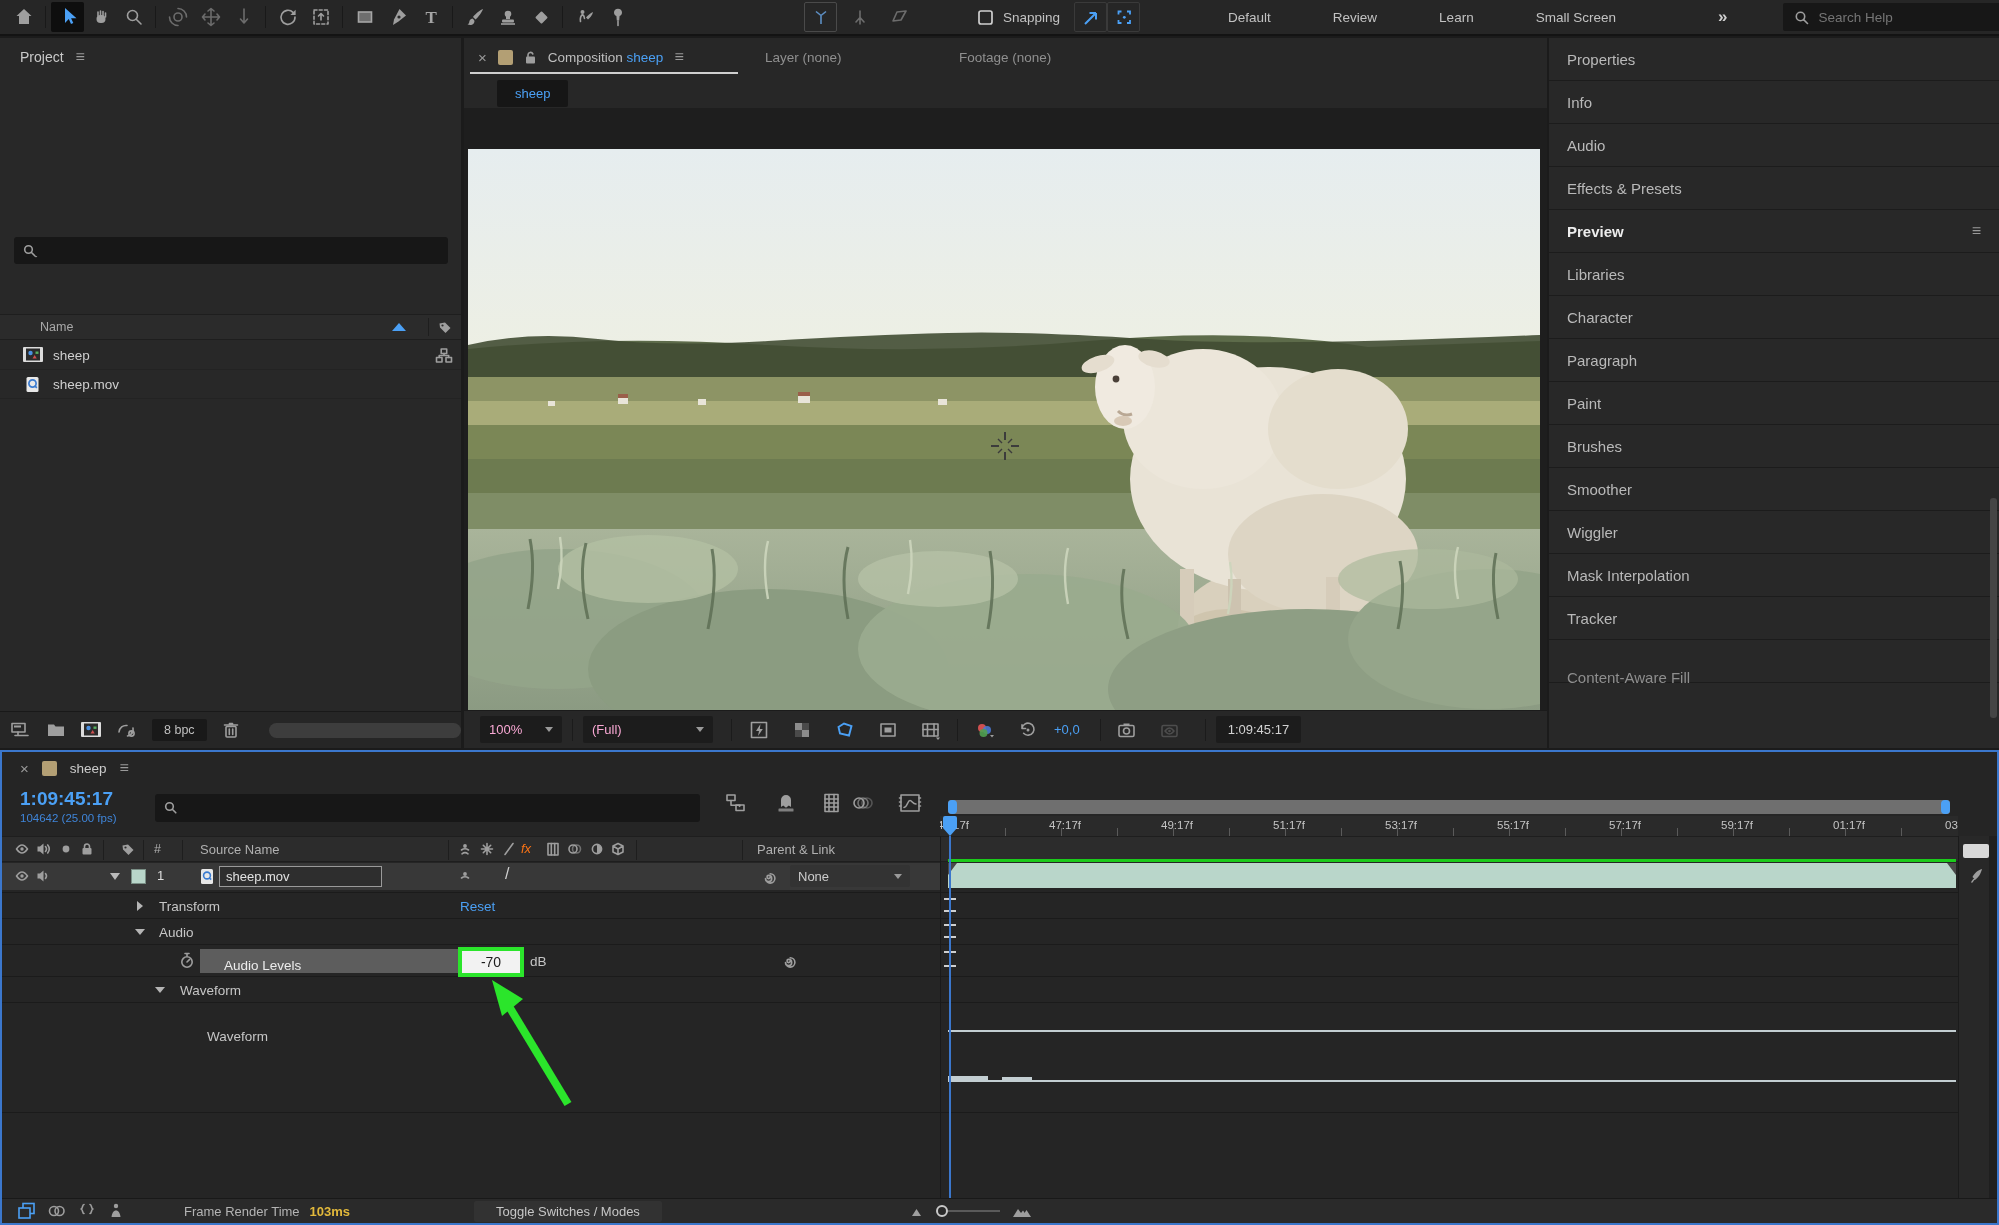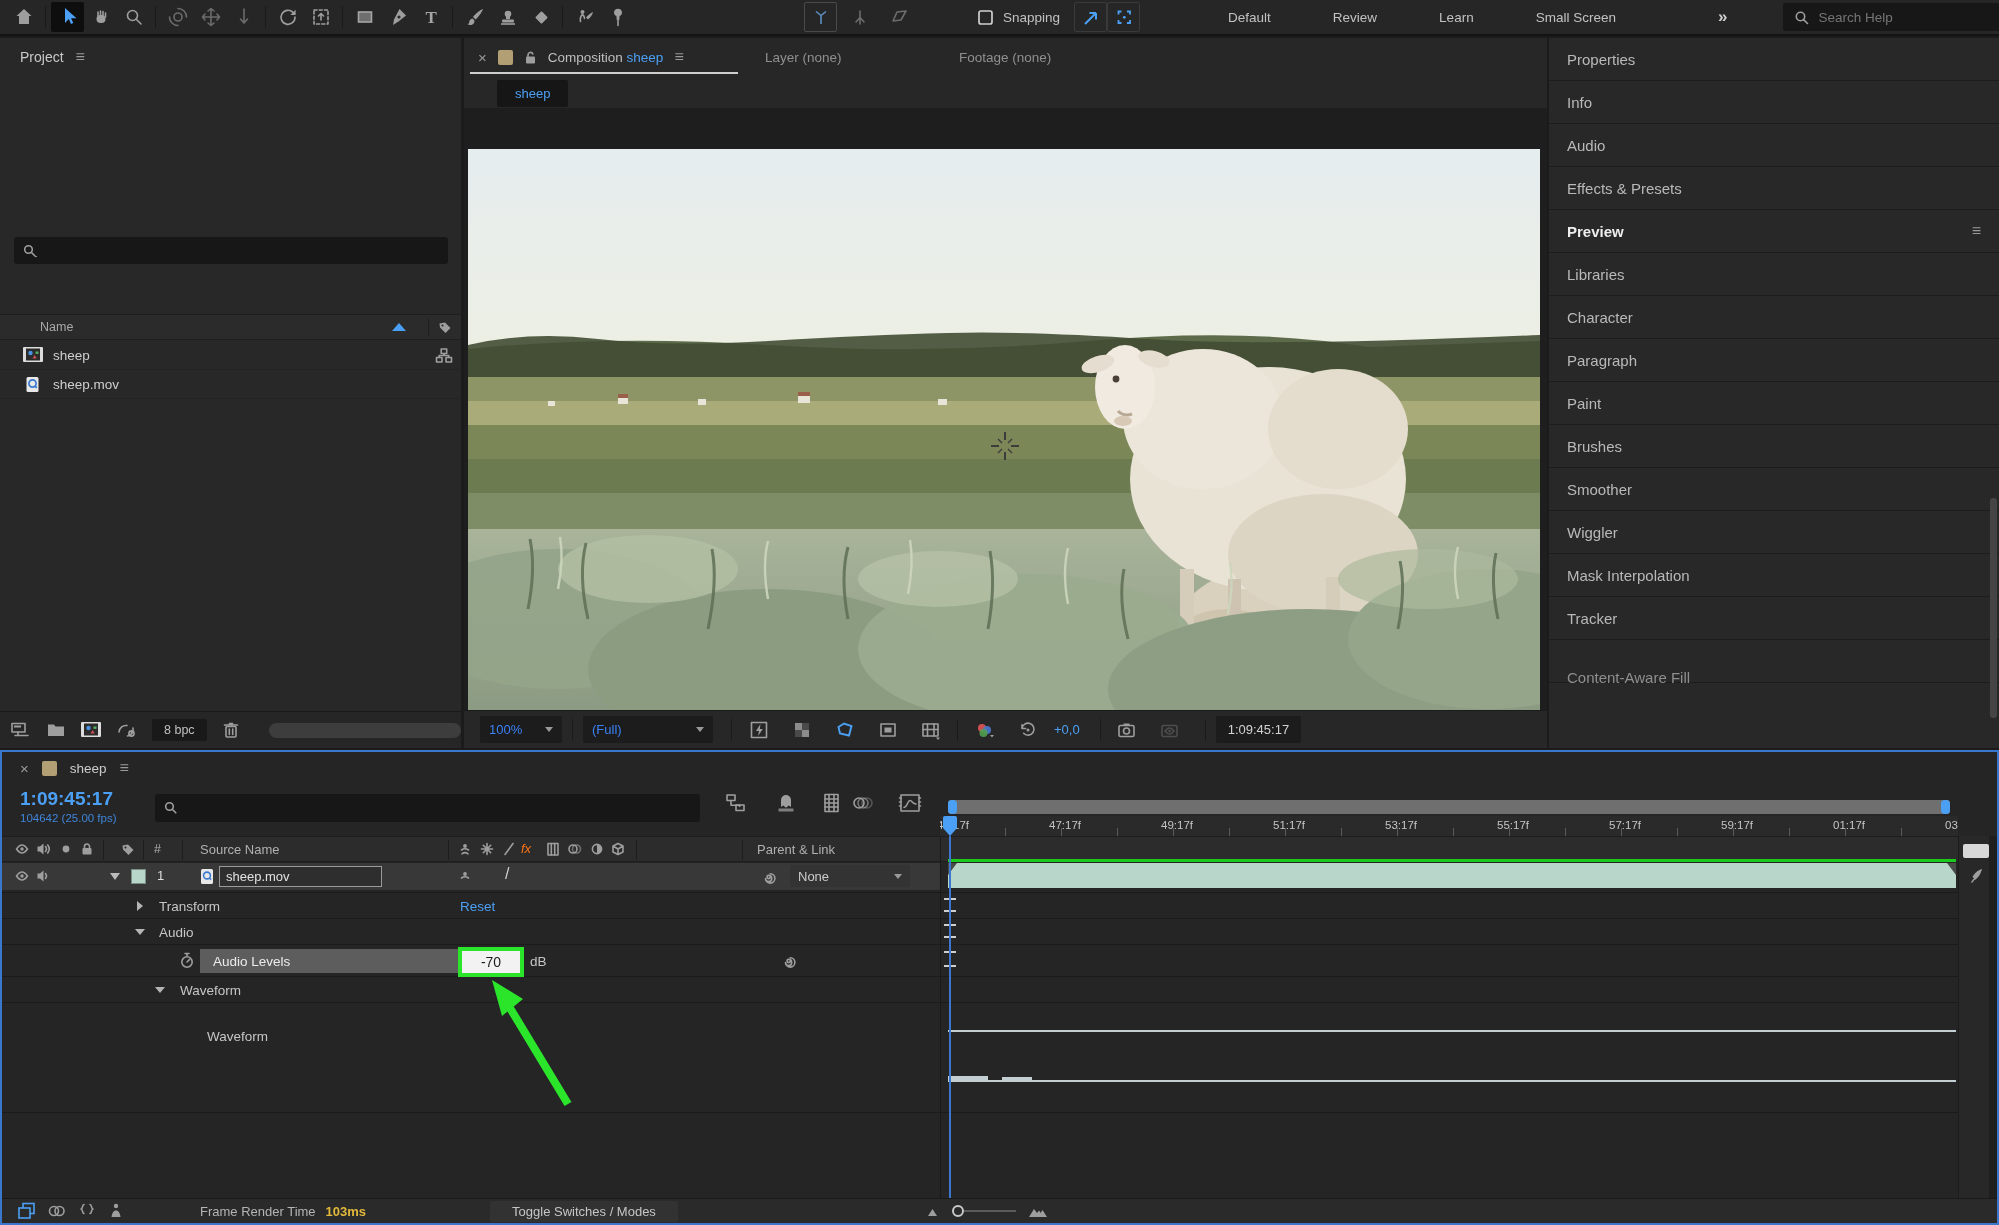--- a/index.html
+++ b/index.html
@@ -35,21 +35,21 @@
 
 #comp-tabs{height:38px;display:flex;align-items:center;position:relative}
 .tabline{position:absolute;left:6px;top:34px;width:268px;height:2px;background:#cfcfcf}
 .tansq{width:15px;height:15px;background:#b39f74;border-radius:2px;flex:none}
 .tabtxt{font-size:13.5px;color:#bfbfbf;white-space:nowrap}
 .tabdim{font-size:13.5px;color:#8f8f8f;white-space:nowrap}
 #crumb{position:absolute;left:33px;top:42px;height:27px;background:#161616;border-radius:2px;display:flex;align-items:center;padding:0 18px;font-size:13px}
 #viewer{position:absolute;left:0;top:70px;width:1083px;height:602px;background:#1e1e1e}
 #vimg{position:absolute;left:4px;top:41px;width:1072px;height:586px;overflow:hidden;background:#dfe7e8}
 #comp-foot{position:absolute;left:0;bottom:0;width:1083px;height:38px;background:#272727;border-top:1px solid #1b1b1b;display:flex;align-items:center;padding-left:16px;gap:10px}
-.drop{background:#1c1c1c;height:27px;border-radius:2px;display:flex;align-items:center;justify-content:space-between;padding:0 9px;font-size:13px;color:#3b82f6}
+.drop{background:#1c1c1c;height:27px;border-radius:2px;display:flex;align-items:center;justify-content:space-between;padding:0 9px;font-size:13px;color:#f9a8d4}
 .caret{width:0;height:0;border-left:4px solid transparent;border-right:4px solid transparent;border-top:5px solid #9a9a9a}
 .exp-right{width:0;height:0;border-top:5px solid transparent;border-bottom:5px solid transparent;border-left:6px solid #b5b5b5}
 .exp-down{width:0;height:0;border-left:5px solid transparent;border-right:5px solid transparent;border-top:6px solid #b5b5b5}
 .tcbox{background:#1c1c1c;height:27px;border-radius:2px;display:flex;align-items:center;padding:0 12px;font-size:13px;color:#d2d2d2}
 
 .sbitem{height:43px;border-bottom:1px solid #1c1c1c;display:flex;align-items:center;padding:0 18px;font-size:15px;color:#b9b9b9}
 .sbitem.active{color:#ededed;font-weight:bold;justify-content:space-between}
 #sb-scroll{position:absolute;right:2px;top:460px;width:7px;height:220px;background:#454545;border-radius:3px}
 
 #timeline{position:absolute;left:0;top:750px;width:1999px;height:475px;background:#252525;border:2px solid #3b77cc}
@@ -71,21 +71,21 @@
 #phline{position:absolute;left:947px;top:84px;width:2px;height:362px;background:#3b77cc;z-index:5}
 
 #tl-cols{position:absolute;left:0;top:84px;width:1956px;height:26px;background:#2c2c2c;border-top:1px solid #1e1e1e;border-bottom:1px solid #1e1e1e;font-size:12.5px;color:#b0b0b0}
 .hic{position:absolute;top:4px}
 #layer-row{position:absolute;left:0;top:111px;width:938px;height:27px;background:#383838;font-size:13px;color:#dcdcdc}
 .lnamebox{position:absolute;left:217px;top:3px;width:163px;height:21px;border:1px solid #9a9a9a;background:#2e2e2e;display:flex;align-items:center;padding-left:6px;font-size:13px;color:#e2e2e2}
 .nonedrop{position:absolute;left:788px;top:2px;width:120px;height:22px;background:#333;border-radius:2px;display:flex;align-items:center;justify-content:space-between;padding:0 8px;font-size:13px;color:#cccccc}
 .proprow{position:absolute;left:0;width:1956px;border-top:1px solid #1b1b1b;font-size:13.5px;color:#c6c6c6}
 .pr-label{position:absolute;top:50%;transform:translateY(-50%)}
 #lvl-box{position:absolute;left:456px;top:2px;width:66px;height:30px;background:#f2f2f2;border:4px solid #2BE52B;display:flex;align-items:center;justify-content:center;font-size:14px;color:#1c1c1c;z-index:7}
-#audio-lbl{position:absolute;left:198px;top:4px;width:258px;height:24px;background:#5d5d5d;display:flex;align-items:center;padding-left:13px;color:#ececec}
+#audio-lbl{position:absolute;left:198px;top:4px;width:258px;height:24px;background:#5d5d5d;display:flex;align-items:flex-end;padding-left:24px;color:#ececec}
 
 #greenline{position:absolute;left:946px;top:107px;width:1008px;height:3px;background:#1BCB1B;z-index:4}
 #mintbar{position:absolute;left:946px;top:111px;width:1008px;height:25px;background:#b9d6ca;z-index:3}
 #mintbar:before,#mintbar:after{content:"";position:absolute;top:0;width:0;height:0;border-top:12px solid #4a4a4a}
 #mintbar:before{left:0;border-right:9px solid transparent}
 #mintbar:after{right:0;border-left:9px solid transparent}
 .ibeam{position:absolute;left:942px;width:12px;z-index:4}
 .ibeam div:nth-child(1),.ibeam div:nth-child(3){height:2px;background:#cfcfcf}
 .ibeam div:nth-child(2){width:2px;margin:0 auto;background:#cfcfcf}
 .wline{position:absolute;left:946px;width:1008px;height:2px;background:#c3ced2}
@@ -788,21 +788,21 @@
           <circle class="st" cx="8" cy="10" r="4.5"></circle>
           <circle class="st" cx="13.5" cy="10" r="4.5"></circle>
         </svg>
     <svg style="margin-left:8px" width="22" height="20">
           <path class="st" d="M8 3.5C6 3.5 7 8 5 8c2 0 1 4.5 3 4.5M14 3.5c2 0 1 4.5 3 4.5-2 0-1 4.5-3 4.5"></path>
         </svg>
     <svg style="margin-left:8px" width="22" height="20">
           <circle class="fl" cx="10" cy="5" r="2.2"></circle>
           <path class="fl" d="M5.5 16c.5-4 2-6.5 4.5-6.5s4 2.5 4.5 6.5z"></path>
         </svg>
-    <span style="margin-left:72px">Frame Render Time</span>
+    <span style="margin-left:56px">Frame Render Time</span>
     <span style="margin-left:10px;color:#E2B93B;font-weight:bold">103ms</span>
     <div class="togglebtn" style="margin-left:124px">Toggle Switches / Modes</div>
     <svg style="margin-left:248px" width="16" height="14">
           <path class="fl" d="M2 12l4.5-7 4.5 7z"></path>
         </svg>
     <div style="margin-left:10px;display:flex;align-items:center">
       <div style="width:12px;height:12px;border:2px solid #c9c9c9;border-radius:50%"></div>
       <div style="width:52px;height:2px;background:#5a5a5a"></div>
     </div>
     <svg style="margin-left:12px" width="20" height="15">

